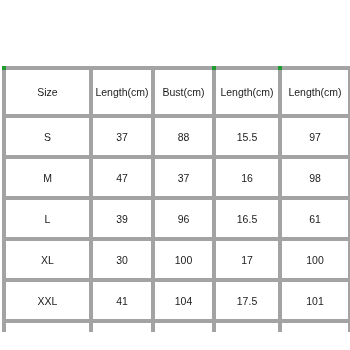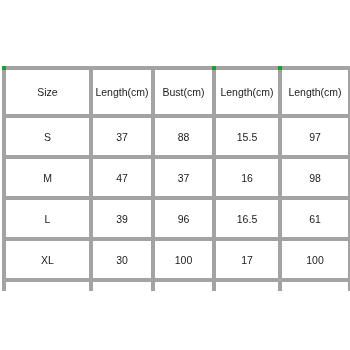--- a/index.html
+++ b/index.html
@@ -124,20 +124,27 @@
       </tr>
 
       <tr class="data-row">
         <td>XL</td>
         <td>30</td>
         <td>100</td>
         <td>17</td>
         <td>100</td>
       </tr>
 
+      <tr class="data-row">
+        <td>XXL</td>
+        <td>41</td>
+        <td>104</td>
+        <td>17.5</td>
+        <td>101</td>
+      </tr>
 
       <tr class="tail-row">
         <td></td>
         <td></td>
         <td></td>
         <td></td>
         <td></td>
       </tr>
     </tbody>
   </table>

